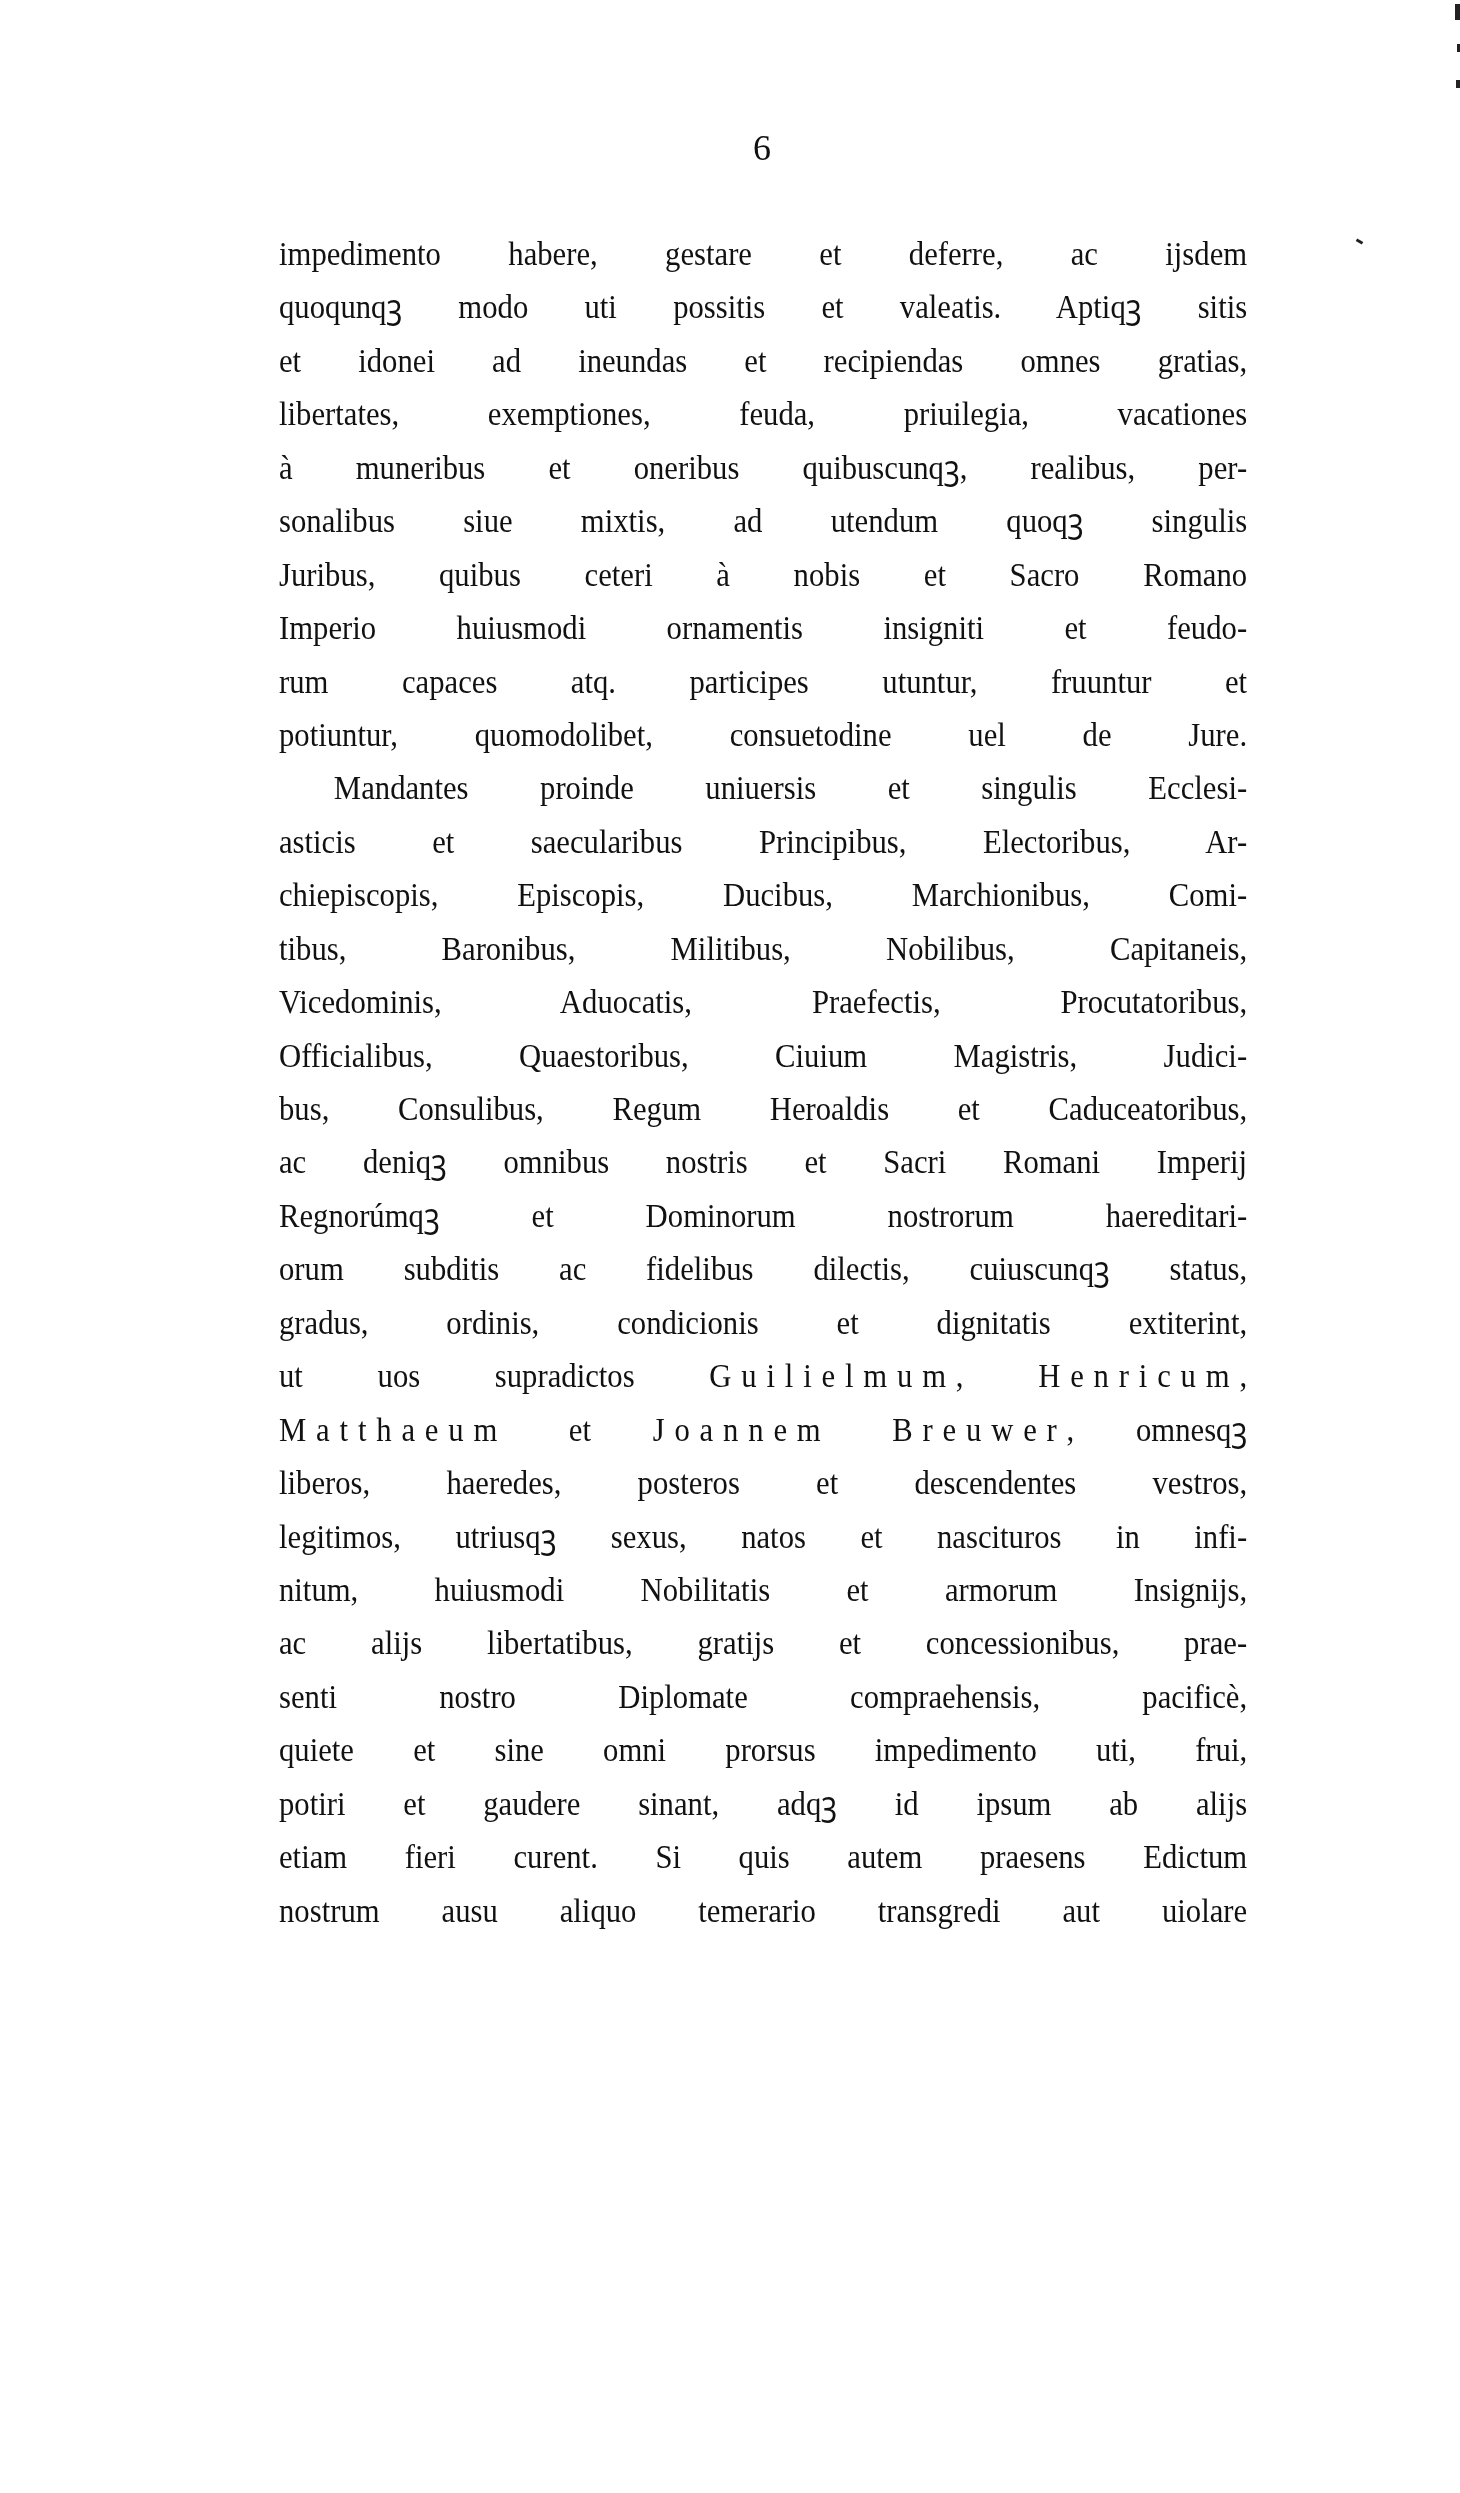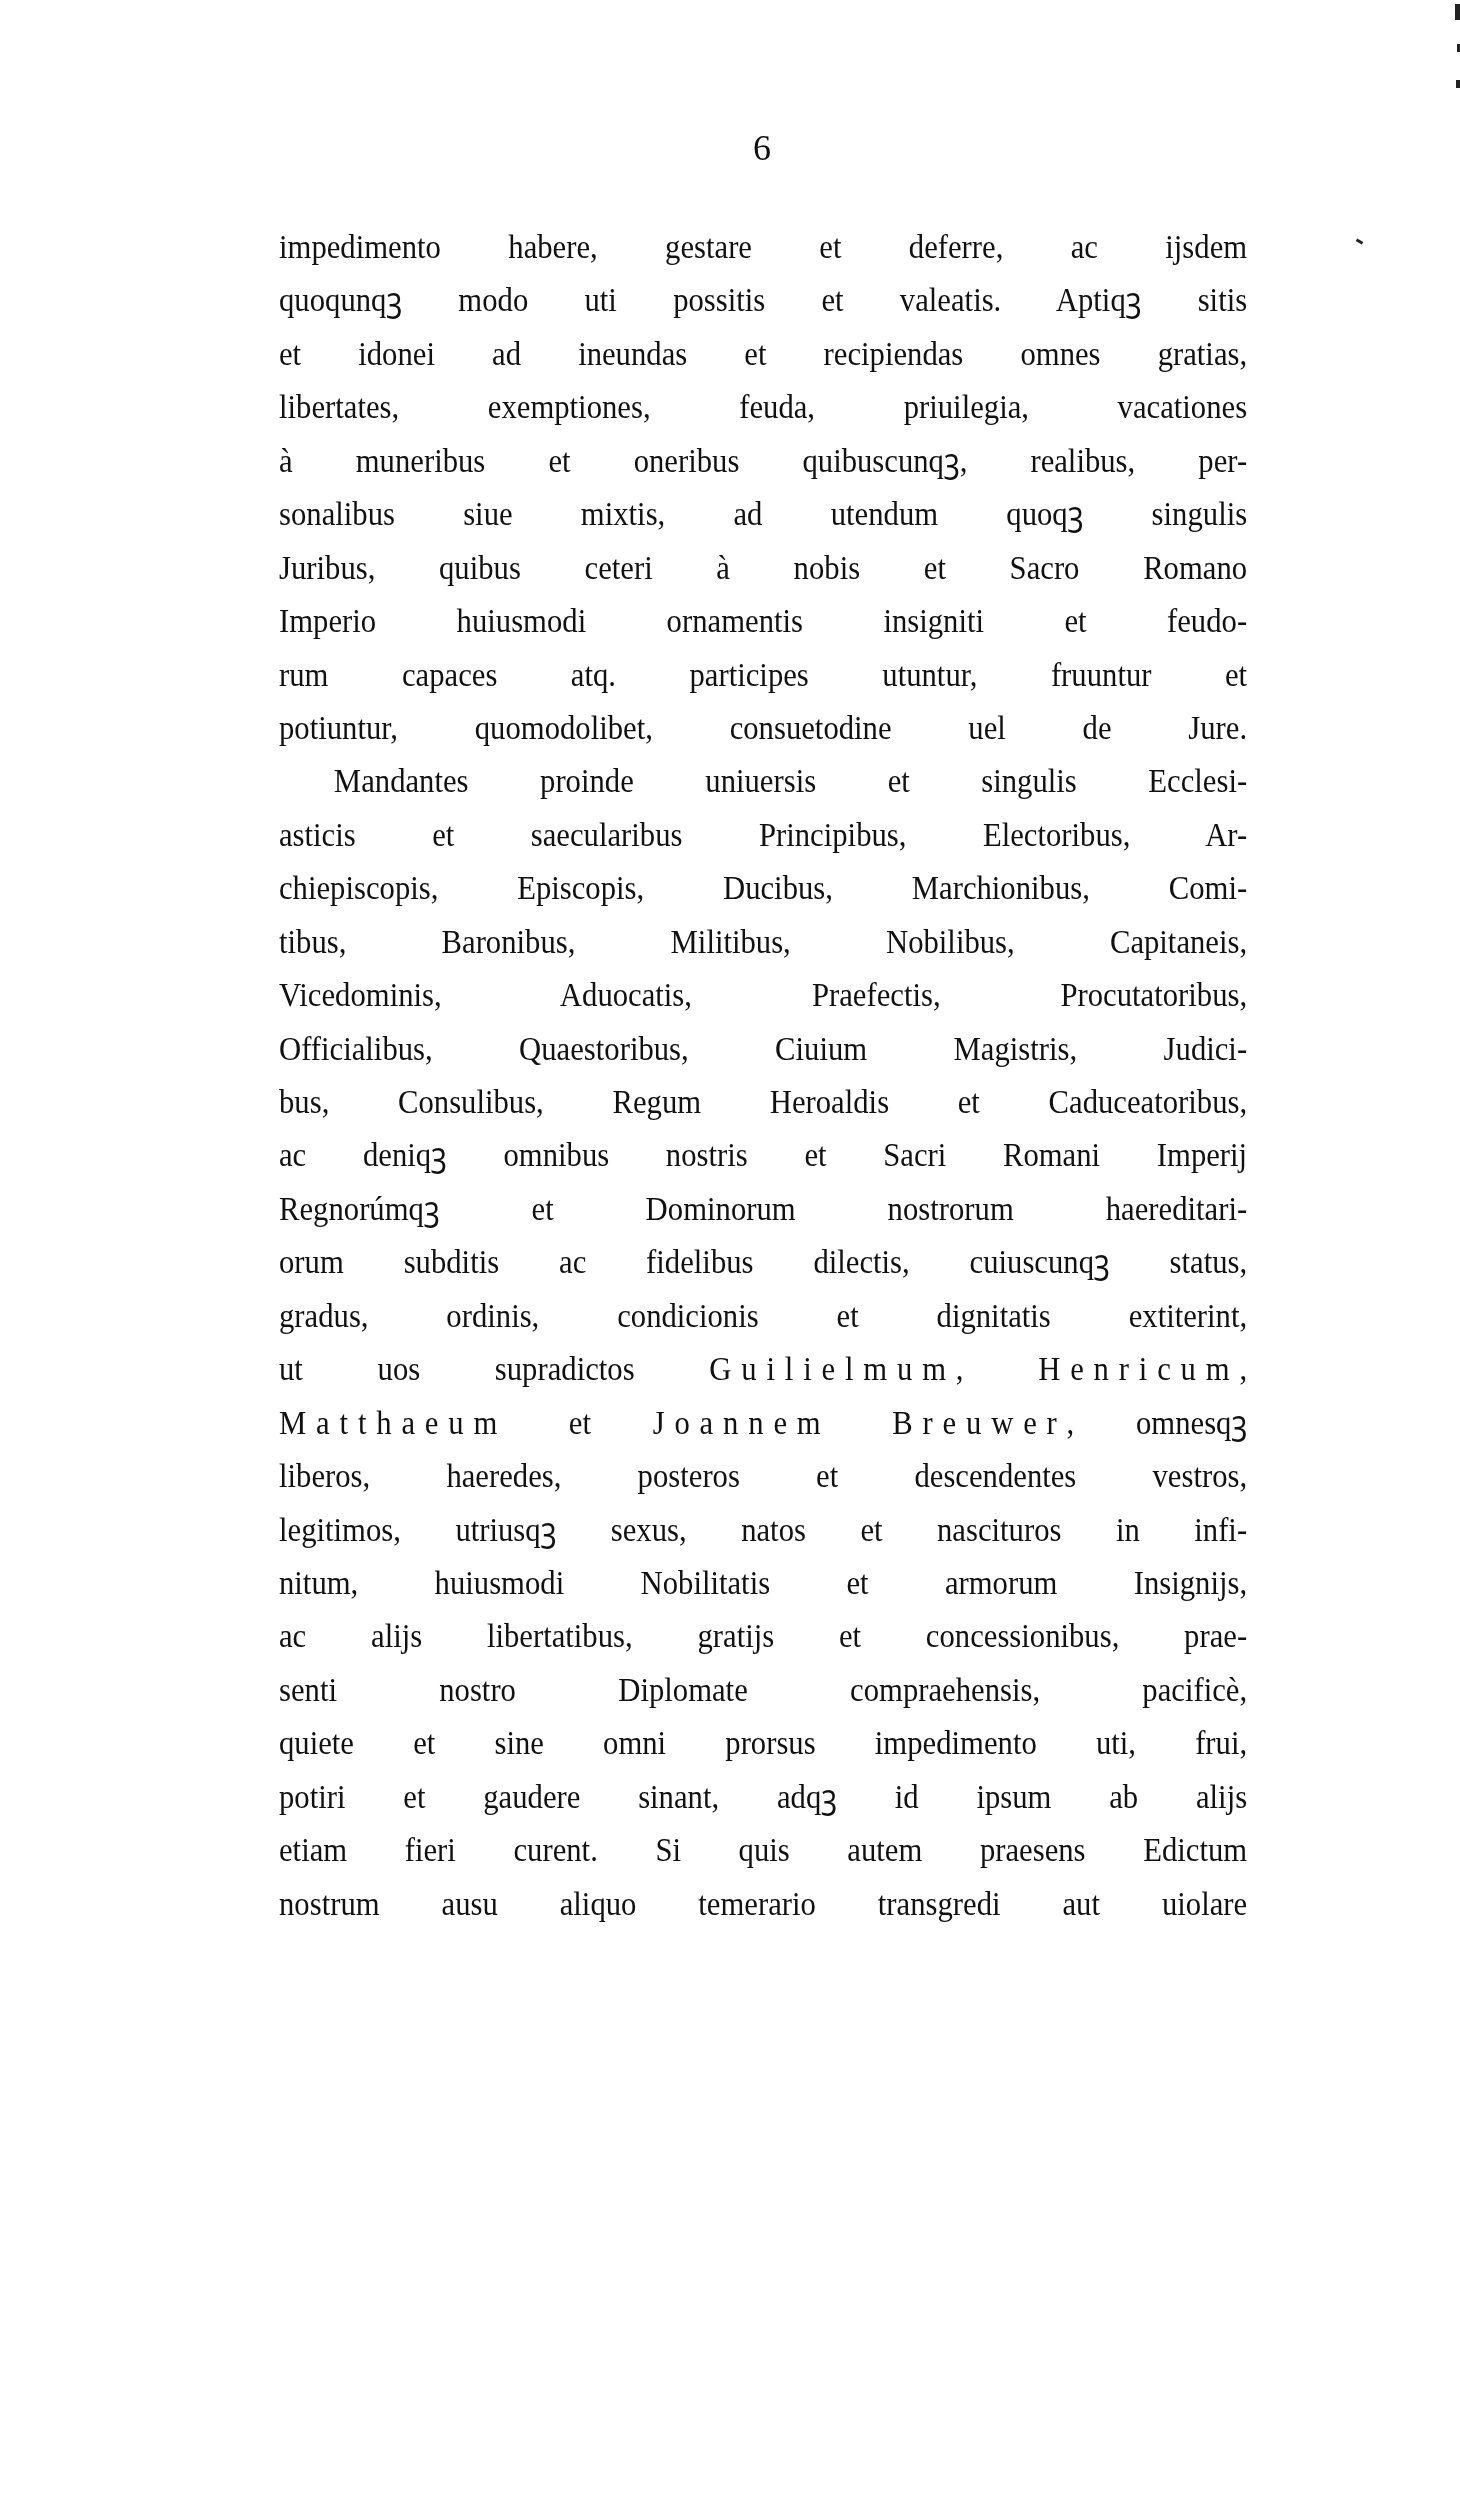--- a/index.html
+++ b/index.html
@@ -1,20 +1,20 @@
 <!DOCTYPE html>
 <html><head>
 <meta charset="utf-8">
 <style>
   html, body { margin: 0; padding: 0; background: #ffffff; }
   body { width: 1460px; height: 2493px; position: relative; overflow: hidden;
          font-family: "Liberation Serif", "DejaVu Serif", serif; color: #111; }
   .page-number { position: absolute; left: 0; width: 1460px; top: 128px;
                  text-align: center; font-size: 36px; line-height: 40px; padding-left: 64px; box-sizing: border-box; }
-  .text-block { position: absolute; left: 279px; top: 221px; width: 968px; }
+  .text-block { position: absolute; left: 279px; top: 228px; width: 968px; }
   .line { display: block; height: 53.45px; line-height: 53.45px; font-size: 33px;
           text-align: justify; text-align-last: justify; white-space: nowrap;
           transform: scaleX(0.93); transform-origin: left center; width: 1041px; }
   .line.indent { padding-left: 59px; box-sizing: border-box; }
   .spaced { letter-spacing: 0.32em; }
   .mark { position: absolute; background: #222; }
 </style>
 </head>
 <body>
 

